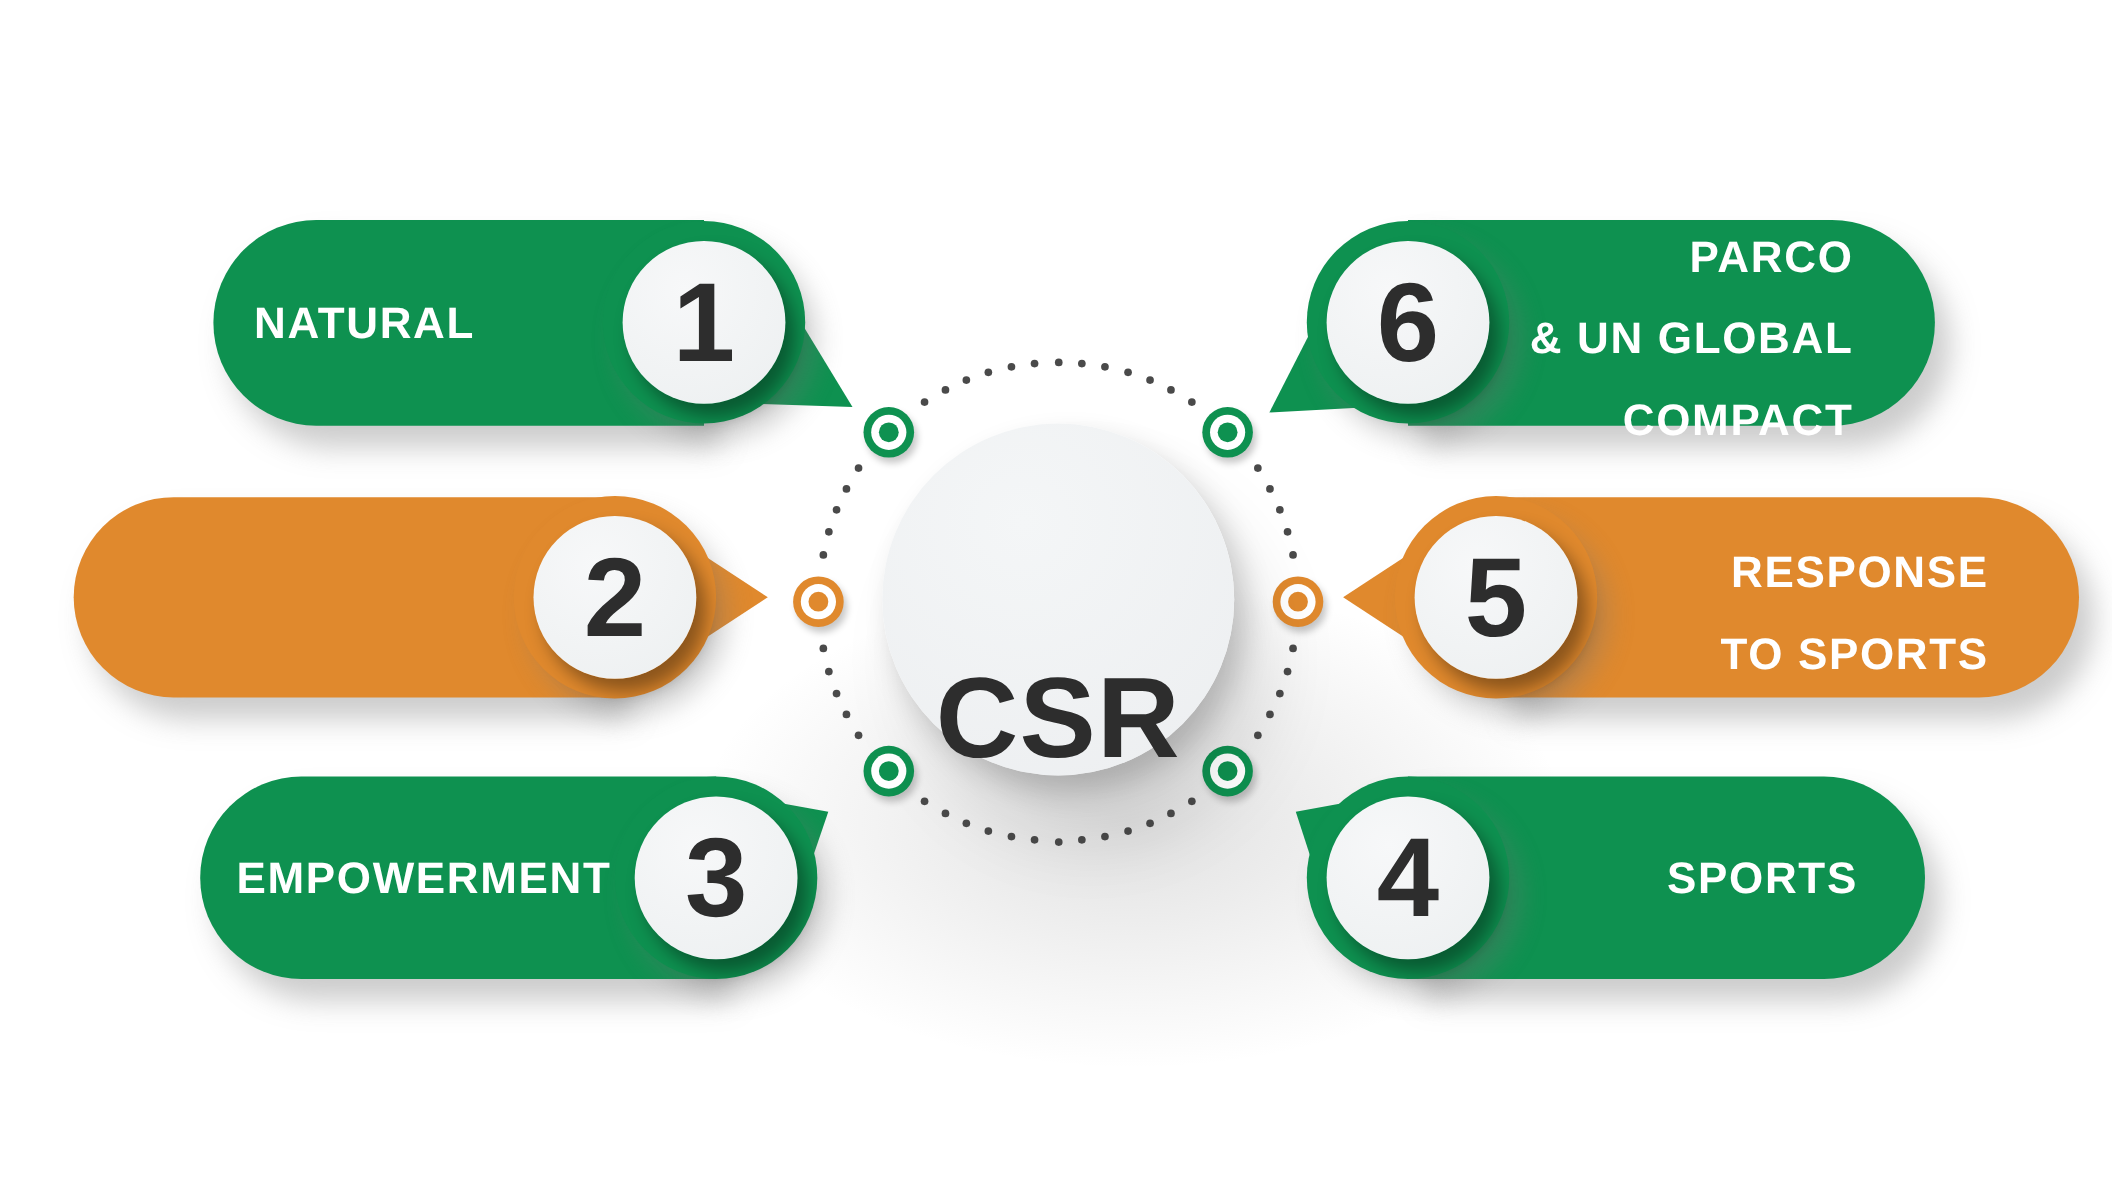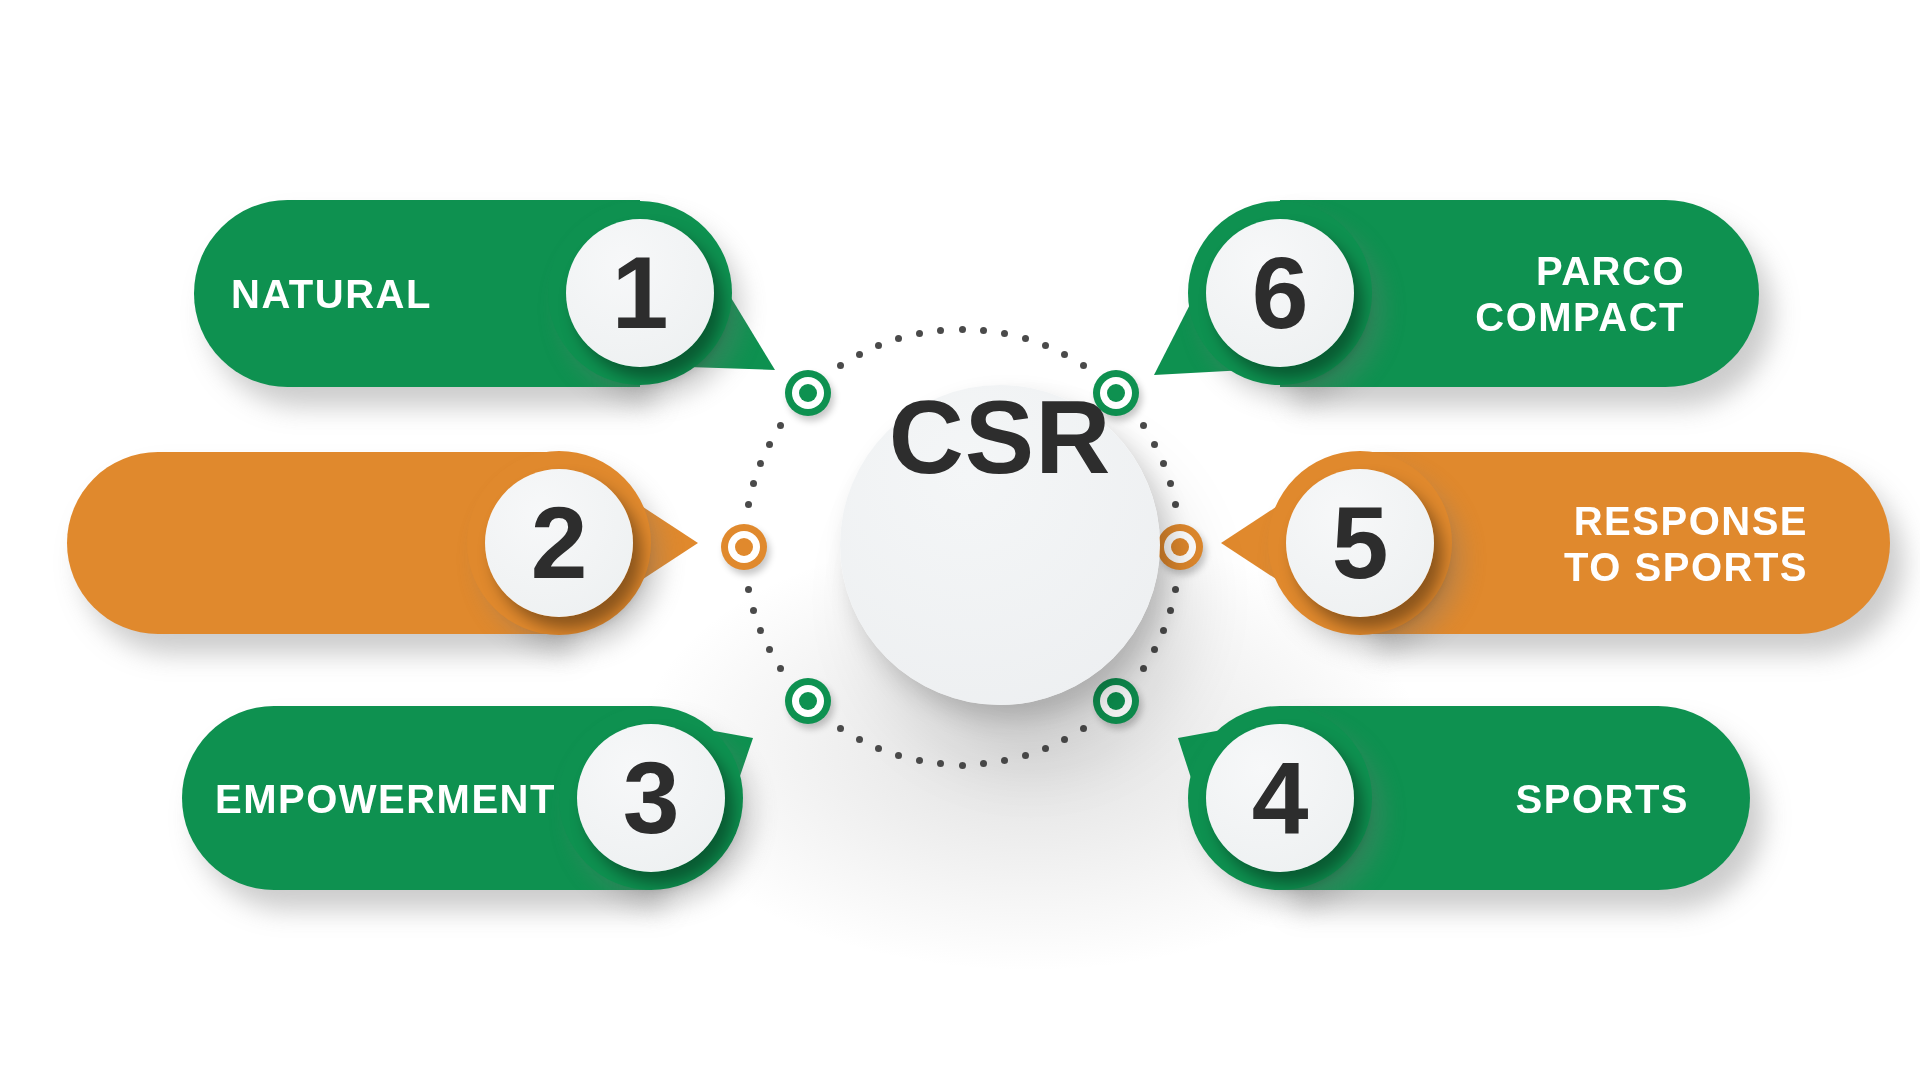--- a/index.html
+++ b/index.html
@@ -44,40 +44,40 @@
   }
   .num{
     font-size:102px;font-weight:700;color:#2d2d2d;line-height:1;
   }
   .pill-label{
     position:absolute;z-index:4;transform:translateY(-50%);
     color:#ffffff;font-size:40px;font-weight:700;letter-spacing:1.5px;
     line-height:46px;white-space:nowrap;
   }
   .align-right{text-align:right;}
-  .pill-label .line{display:block;}
+  .pill-label .line{display:block;margin-top:28px;}
   
   .ring-dot{
     position:absolute;width:46px;height:46px;border-radius:50%;z-index:2;
     display:flex;align-items:center;justify-content:center;
     box-shadow:3px 5px 7px rgba(0,0,0,0.22);
   }
   .ring-dot .mid{width:32px;height:32px;border-radius:50%;background:#ffffff;
     display:flex;align-items:center;justify-content:center;}
   .ring-dot .core{width:18px;height:18px;border-radius:50%;}
   .ring-dot.green{background:#0e9150;}
   .ring-dot.green .core{background:#0e9150;}
   .ring-dot.orange{background:#e0892d;}
   .ring-dot.orange .core{background:#e0892d;}
   
   .center-circle{
-    position:absolute;left:840px;top:385px;width:320px;height:320px;border-radius:50%;z-index:2;
+    position:absolute;left:802px;top:385px;width:320px;height:320px;border-radius:50%;z-index:2;
     background:radial-gradient(circle at 40% 28%, #f4f6f7, #eceef0);
     box-shadow:10px 14px 26px rgba(0,0,0,0.18), 30px 55px 70px rgba(0,0,0,0.10);
-    display:flex;align-items:flex-start;justify-content:center;
+    display:flex;align-items:flex-end;justify-content:center;
   }
   .center-label{
     font-size:104px;font-weight:700;color:#2d2d2d;letter-spacing:1px;line-height:1;
   }
 </style>
 </head>
 <body>
 
 <div class="stage">
 
@@ -178,20 +178,21 @@
     <span class="line">TO SPORTS</span>
   </div>
 
   <div class="pill-body green round-right" style="left:1280px;top:200px;width:479px;height:187px;"></div>
   <div class="bulge green" style="left:1188px;top:201px;"></div>
   <div class="num-circle" style="left:1206px;top:219px;">
     <span class="num">6</span>
   </div>
   <div class="pill-label align-right" style="right:235px;top:294px;">
     <span class="line">PARCO</span>
+    <span class="line">&amp; UN GLOBAL</span>
     <span class="line">COMPACT</span>
   </div>
 
   <div class="ring-dot green" style="left:785px;top:370px;">
       <div class="mid">
         <div class="core"></div>
       </div>
     </div>
   <div class="ring-dot green" style="left:1093px;top:370px;">
       <div class="mid">

